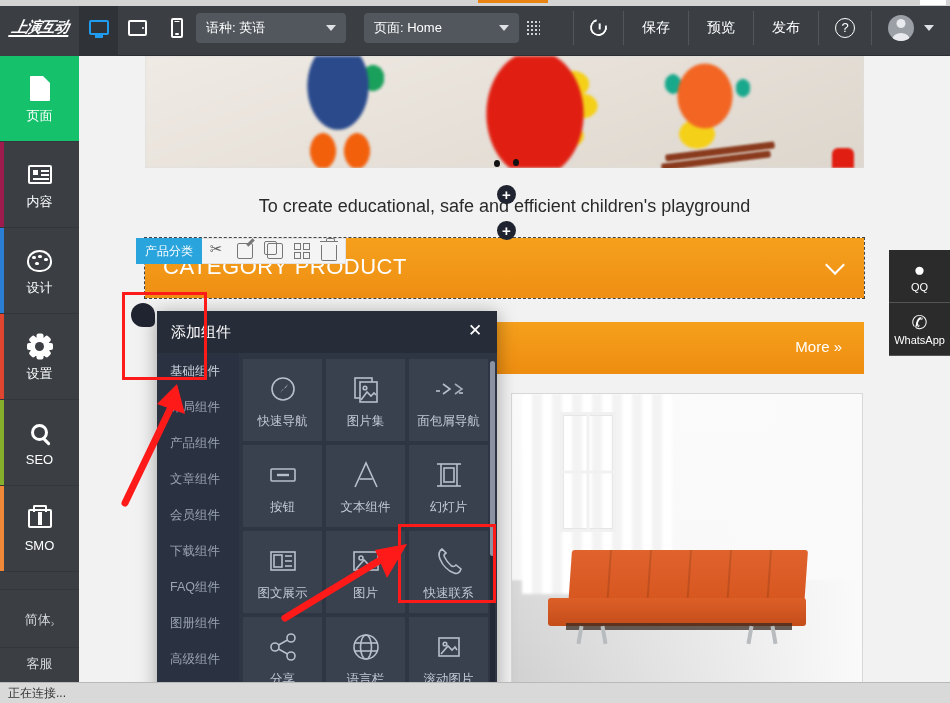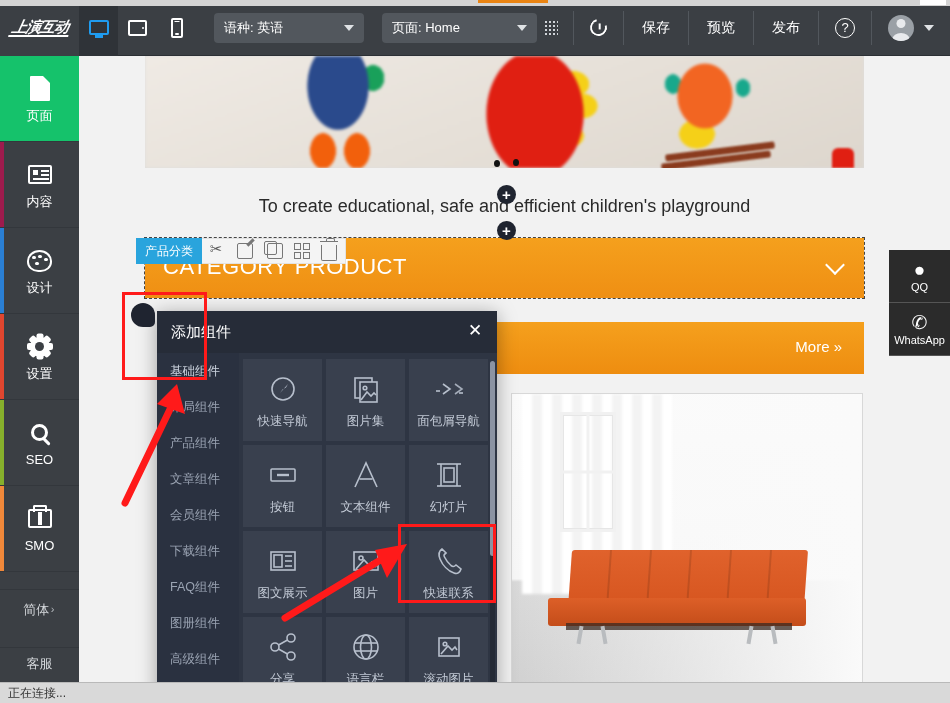--- a/index.html
+++ b/index.html
@@ -46,21 +46,21 @@
 
   .tb-select {
     height: 30px; background: #52575d; border-radius: 4px; color: #ffffff;
     font-size: 13px; display: flex; align-items: center; padding: 0 10px;
     position: relative; cursor: pointer; white-space: nowrap;
   }
   .tb-select .caret {
     width: 0; height: 0; border-left: 5px solid transparent; border-right: 5px solid transparent;
     border-top: 6px solid #dfe2e5; margin-left: auto;
   }
-  .sel-lang { width: 150px; margin-left: 18px; }
+  .sel-lang { width: 150px; }
   .sel-page { width: 155px; margin-left: 18px; }
 
   .grid-ico {
     width: 14px; height: 15px; margin-left: 7px; cursor: pointer;
     background-image:
       radial-gradient(circle, #cfd3d8 0.9px, transparent 1px);
     background-size: 4px 4px;
   }
   .tb-divider { width: 1px; height: 34px; background: #52575d; margin: 0 0px; }
   .tb-item {
@@ -118,22 +118,22 @@
   .gear-wrap .gx.r135 { transform: rotate(135deg);}
   .gear-wrap .gring { position:absolute; width:20px;height:20px;border-radius:50%;background:#fff;}
   .ico-search { width: 17px; height: 17px; border: 3px solid #fff; border-radius: 50%; position: relative; }
   .ico-search::after { content:''; position:absolute; right:-6px; bottom:-5px; width:9px;height:3px;background:#fff;transform:rotate(45deg); border-radius:2px;}
   .ico-case { width: 24px; height: 19px; border: 2px solid #fff; border-radius: 2px; position: relative; background: transparent;}
   .ico-case::before { content:''; position:absolute; left:50%; transform:translateX(-50%); top:-6px; width:10px;height:5px;border:2px solid #fff;border-bottom:none;border-radius:2px 2px 0 0;}
   .ico-case::after { content:''; position:absolute; left:50%; transform:translateX(-50%); top:1px; width:4px;height:13px;background:#fff;}
 
   .side-lang {
     position: absolute; left:0; right:0; bottom: 60px; height: 40px;
-    display:flex; align-items:center; justify-content:center; gap:0;
-    color:#d5d8dc; font-size:13px; cursor:pointer; border-top:1px solid #33373c;font-family:Liberation Mono, monospace;
+    display:flex; align-items:flex-end; justify-content:center; gap:0;
+    color:#d5d8dc; font-size:13px; cursor:pointer; border-top:1px solid #33373c;
   }
   .side-lang .chev { font-size: 11px; color:#aeb3b8;}
   .side-bottom-partial {
     position:absolute; left:0; right:0; bottom: 14px; height: 28px;
     display:flex; align-items:flex-start; justify-content:center; overflow:hidden;
     color:#d5d8dc; font-size:13px; border-top:1px solid #33373c; padding-top:7px;
   }
 
   
   .canvas {

